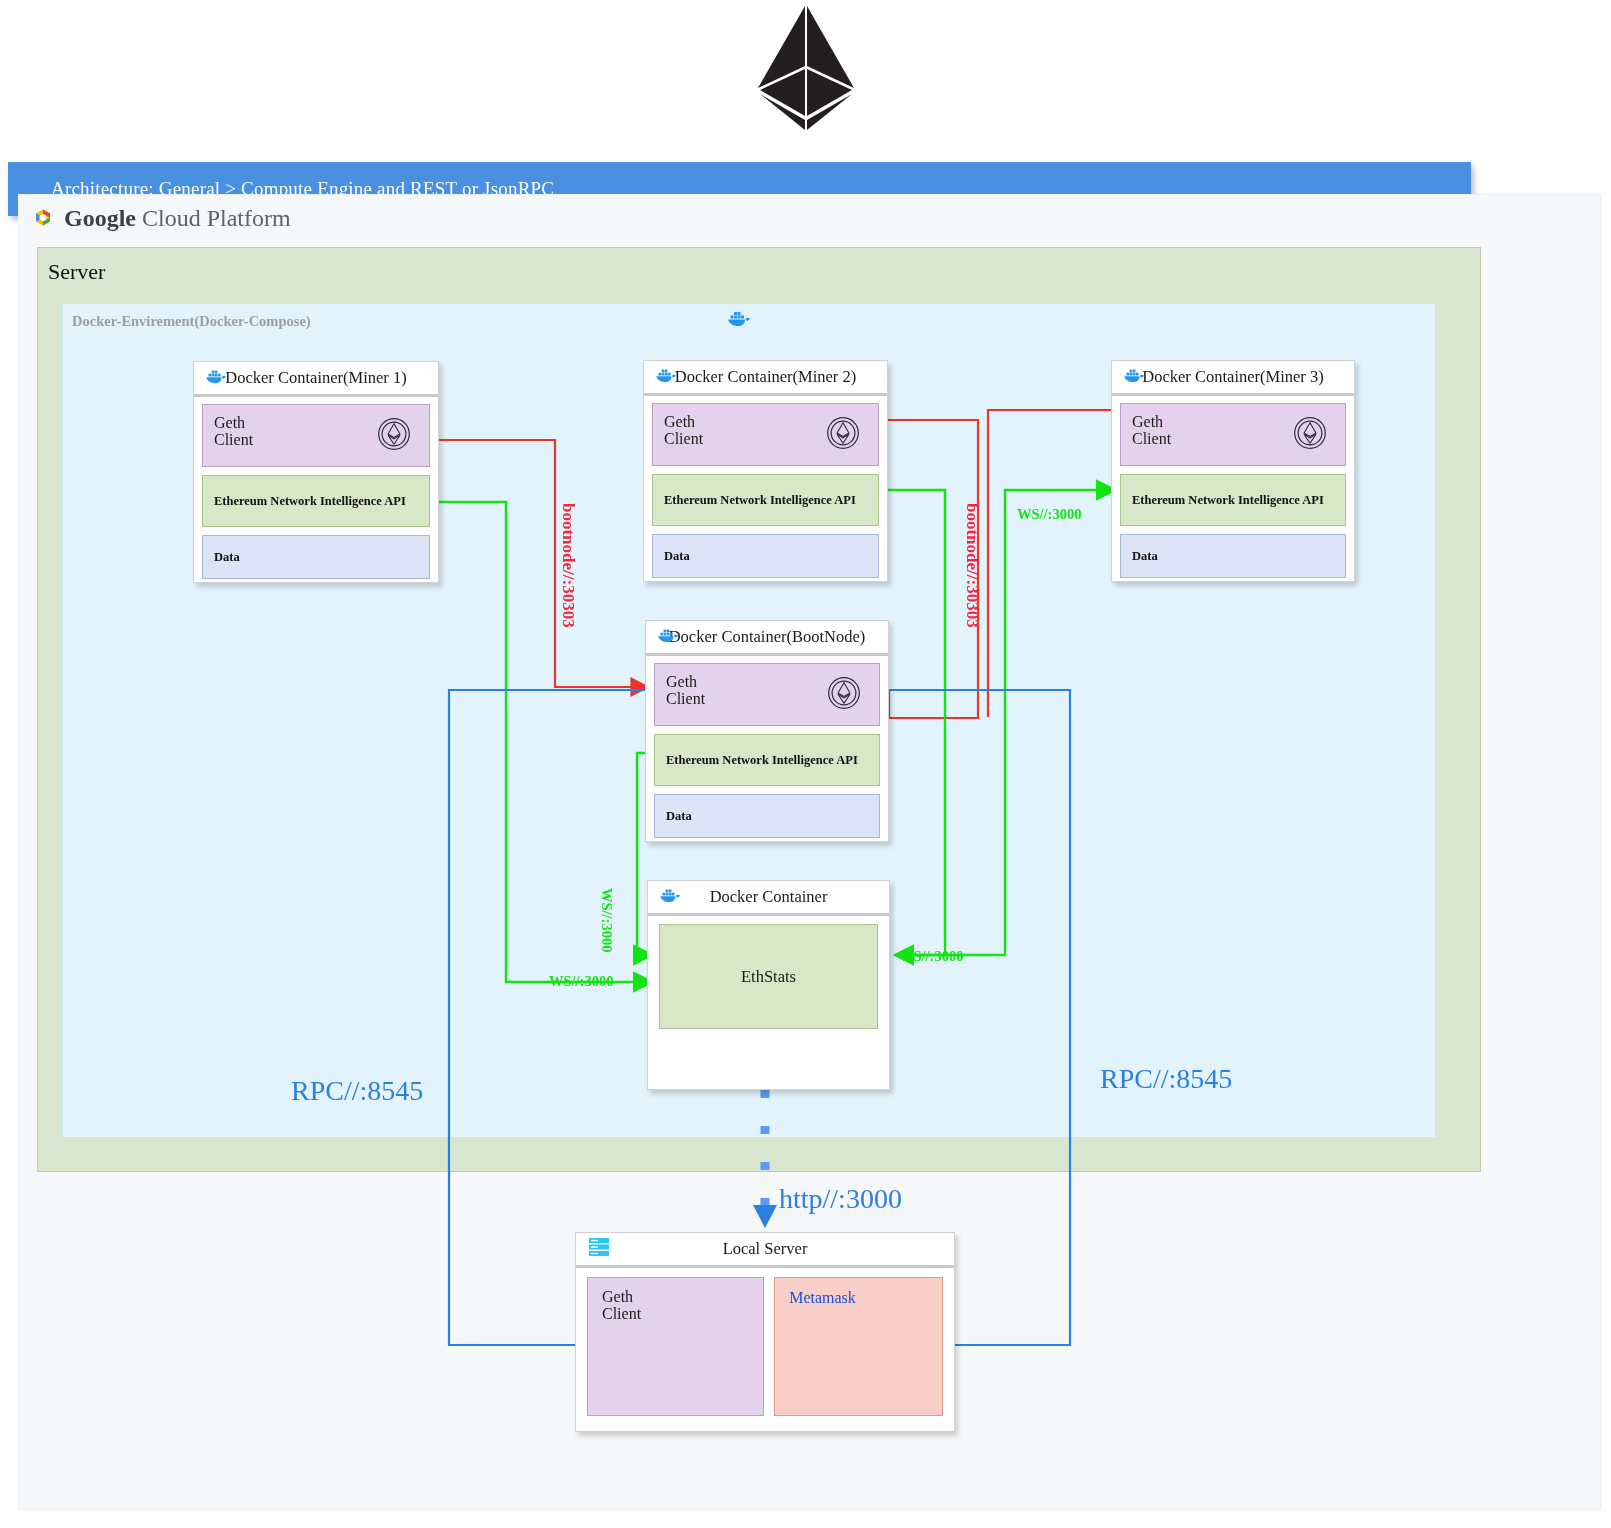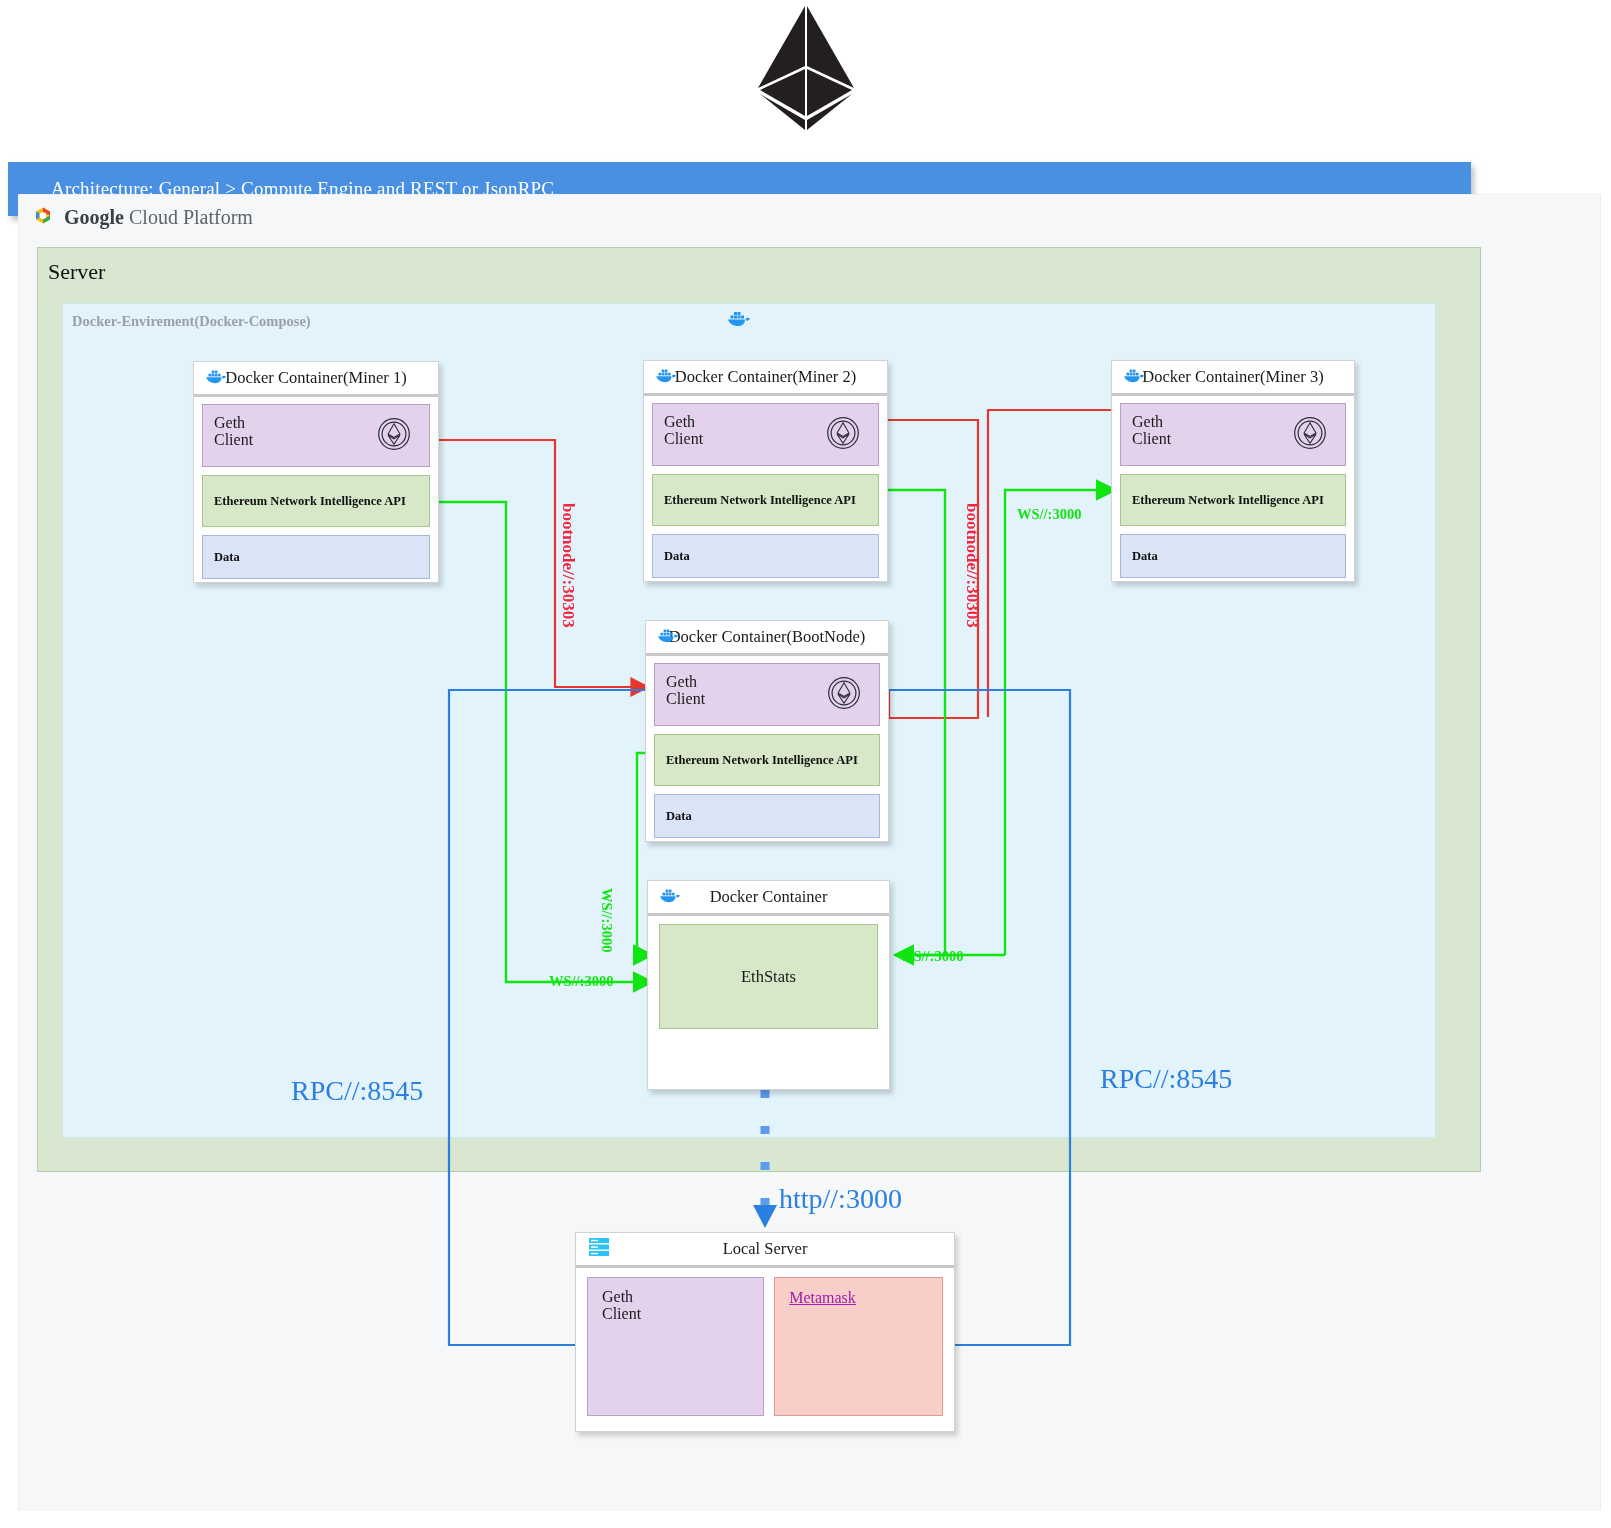--- a/index.html
+++ b/index.html
@@ -22,21 +22,21 @@
     margin-top:16px;
   }
   #title-bar .txt { color:#ffffff; font-size:19px; padding-left:43px; letter-spacing:.2px; }
 
   
   #gcp-panel {
     position:absolute; left:18px; top:194px; width:1583px; height:1316px;
     background:#f6f7f8; border:1px solid #eceff1;
   }
   #gcp-header { position:absolute; left:31px; top:205px; display:flex; align-items:center; gap:9px; }
-  #gcp-header .label { font-size:20px; color:#5f6368; }
+  #gcp-header .label { font-size:24px; color:#5f6368; }
   #gcp-header .label b { color:#3c4043; }
 
   
   #server-box {
     position:absolute; left:37px; top:247px; width:1444px; height:925px;
     background:#d9e7d1; border:1px solid #b7cfa8;
   }
   #server-title { position:absolute; left:48px; top:259px; font-size:22px; color:#111; }
 
   
@@ -86,21 +86,21 @@
     font-size:16.5px; color:#1a1a1a;
   }
 
   
   #c-localserver { left:575px; top:1232px; width:380px; height:200px; }
   #c-localserver .card-head { border-bottom:3px solid #c8c8c8; }
   #c-localserver .card-body { flex-direction:row; gap:10px; padding:9px 11px 14px 11px; height:162px; }
   #ls-geth { flex:1.05; background:#e4d2ec; border:1px solid #b99fc6; position:relative; }
   #ls-meta { flex:1; background:#f7cfc8; border:1px solid #e09b8e; position:relative; }
   #ls-geth .lbl { position:absolute; left:14px; top:11px; font-size:16px; line-height:1.05; color:#1a1a1a; }
-  #ls-meta .lbl { position:absolute; left:14px; top:11px; font-size:16px; color:#a21caf;text-decoration:underline; }
+  #ls-meta .lbl { position:absolute; left:14px; top:11px; font-size:16px; color:#1d4ed8; }
 
   
   #wires { position:absolute; left:0; top:0; width:1611px; height:1528px; pointer-events:none; }
 
   
   .lab { position:absolute; white-space:nowrap; }
   .lab-red { color:#f5253e; font-size:17px; font-weight:bold; font-family:"Liberation Serif", serif; }
   .lab-green { color:#11e511; font-size:14.5px; font-weight:bold; font-family:"Liberation Serif", serif; }
   .lab-blue { color:#2b7fe0; font-size:28px; font-family:"Liberation Serif", serif; }
   .rot { transform-origin:left top; }

